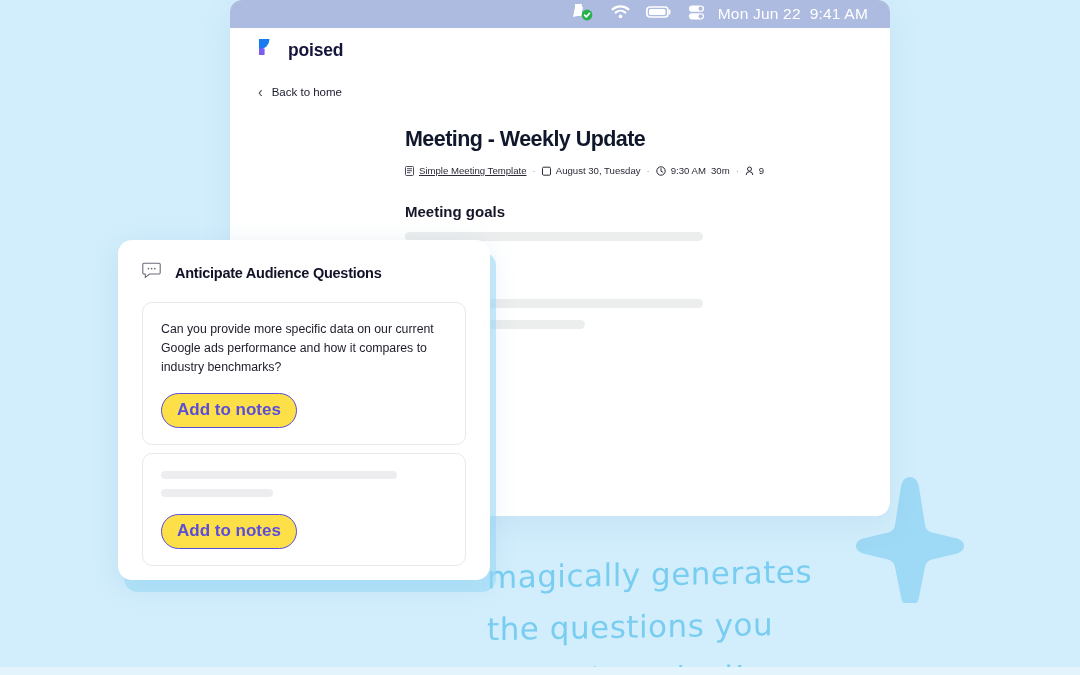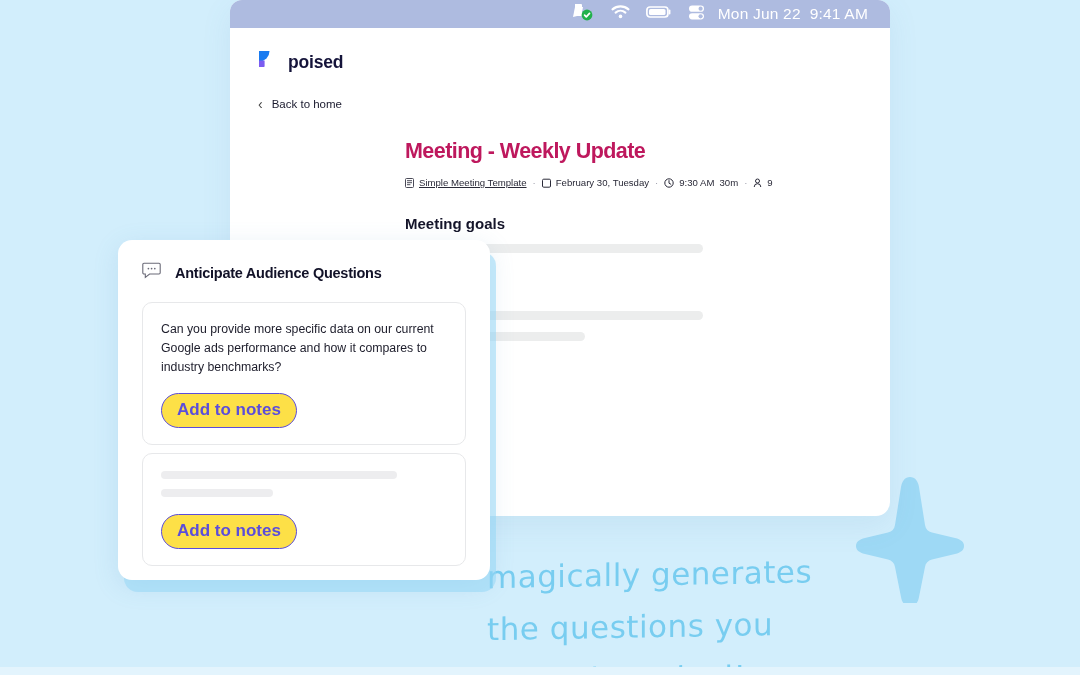--- a/index.html
+++ b/index.html
@@ -50,42 +50,42 @@
     padding-right: 22px; gap: 13px;
   }
   .tb-icons { display: flex; align-items: center; gap: 16px; }
   .tb-clock {
     color: #ffffff; font-size: 15.5px; font-weight: 400;
     letter-spacing: 0.2px; white-space: nowrap;
     display: flex; gap: 9px;
   }
 
   
-  .content { padding: 22px 0 0 0; position: relative; height: 100%; }
+  .content { padding: 10px 0 0 0; position: relative; height: 100%; }
 
   .brand {
     display: flex; align-items: center; gap: 9px;
     margin-left: 28px;
   }
   .brand-name {
     font-size: 17.5px; font-weight: 600; color: #15143a;
     letter-spacing: -0.2px;
   }
 
   .backlink {
     display: flex; align-items: center; gap: 9px;
     margin: 23px 0 0 28px;
     font-size: 11.5px; color: #1a1a2e; font-weight: 500;
   }
   .chev { font-size: 14px; color: #444; line-height: 1; }
 
   .doc { margin-left: 175px; margin-top: 28px; width: 420px; }
 
   .doc-title {
-    font-size: 21.5px; font-weight: 700; color: #be185d;
+    font-size: 21.5px; font-weight: 700; color: #0f172a;
     letter-spacing: -0.55px;
   }
 
   .meta {
     display: flex; align-items: center; gap: 5px;
     margin-top: 13px; font-size: 9.6px; color: #2a2a38;
     white-space: nowrap;
   }
   .meta .tmpl { text-decoration: underline; }
   .meta .dot { color: #9a9aa8; padding: 0 1px; }
@@ -243,21 +243,21 @@
             <rect x="2" y="6.2" width="3.4" height="1" fill="#4a4a58"></rect>
           </svg>
         </span>
         <span class="tmpl">Simple Meeting Template</span>
         <span class="dot">·</span>
         <span>
           <svg width="9" height="10" viewBox="0 0 9 10">
             <rect x="0.5" y="1.2" width="8" height="8" rx="1.2" stroke="#2a2a38" fill="none"></rect>
           </svg>
         </span>
-        <span>February 30, Tuesday</span>
+        <span>August 30, Tuesday</span>
         <span class="dot">·</span>
         <span>
           <svg width="10" height="10" viewBox="0 0 10 10">
             <circle cx="5" cy="5" r="4.2" stroke="#2a2a38" fill="none"></circle>
             <path d="M5 2.6 V5.2 L6.8 6.2" stroke="#2a2a38" fill="none" stroke-linecap="round"></path>
           </svg>
         </span>
         <span>9:30 AM</span>
         <span>30m</span>
         <span class="dot">·</span>

